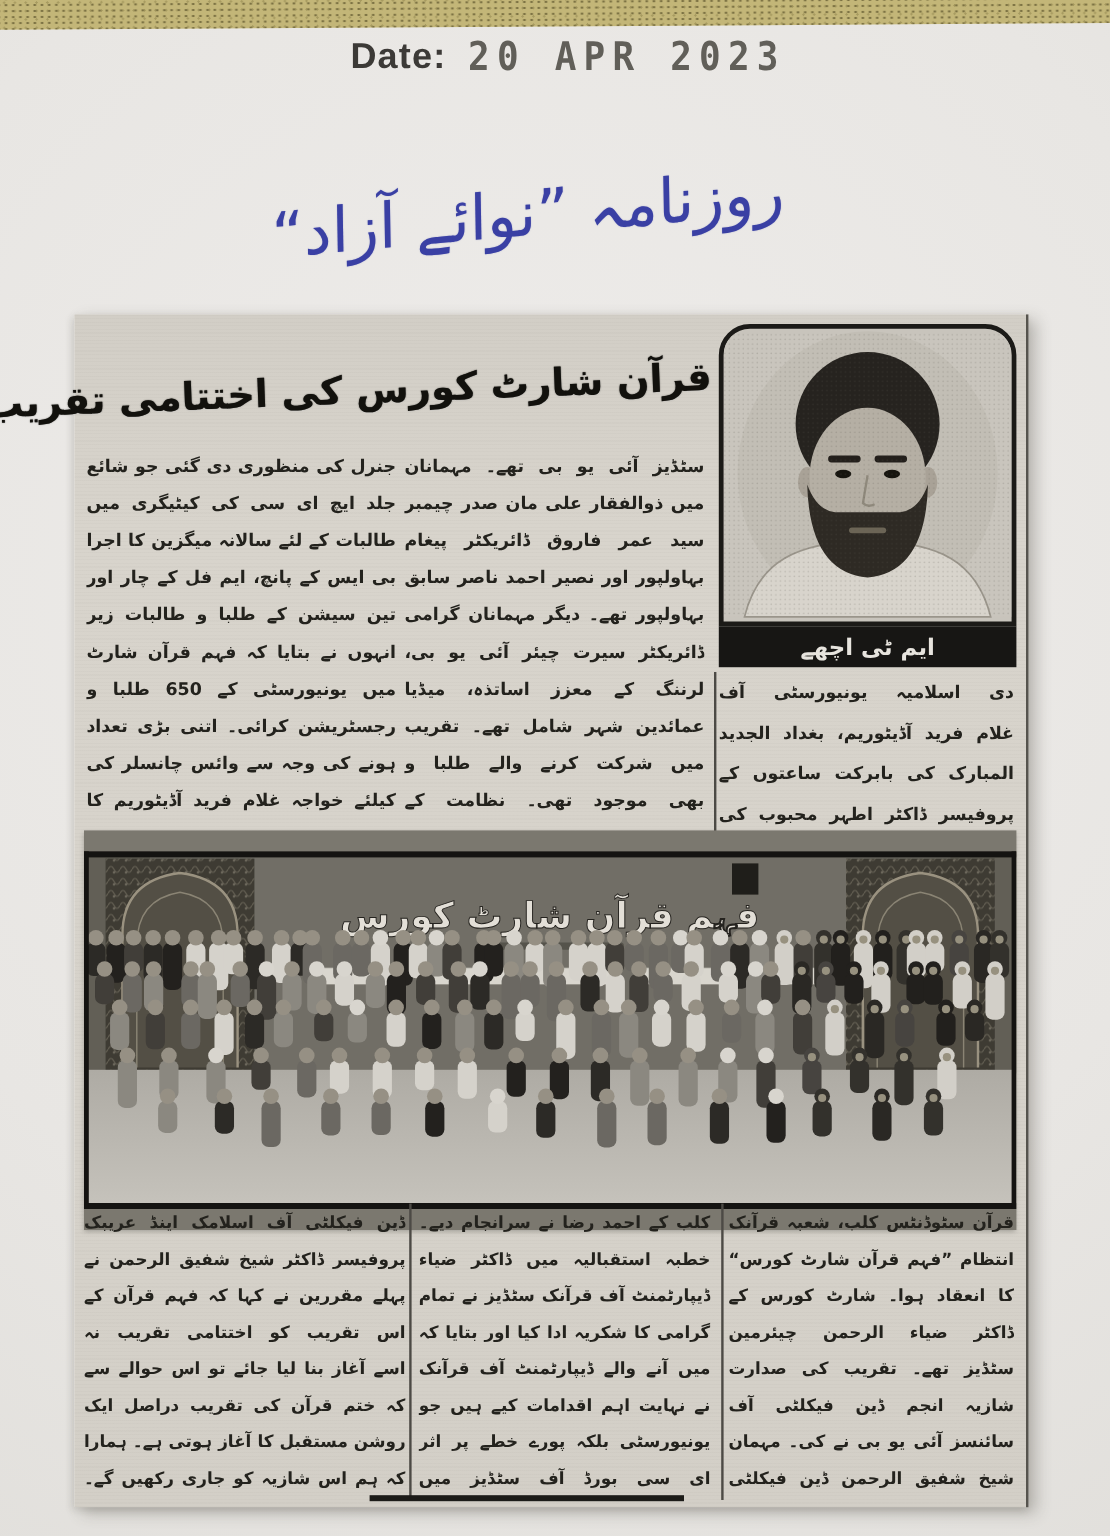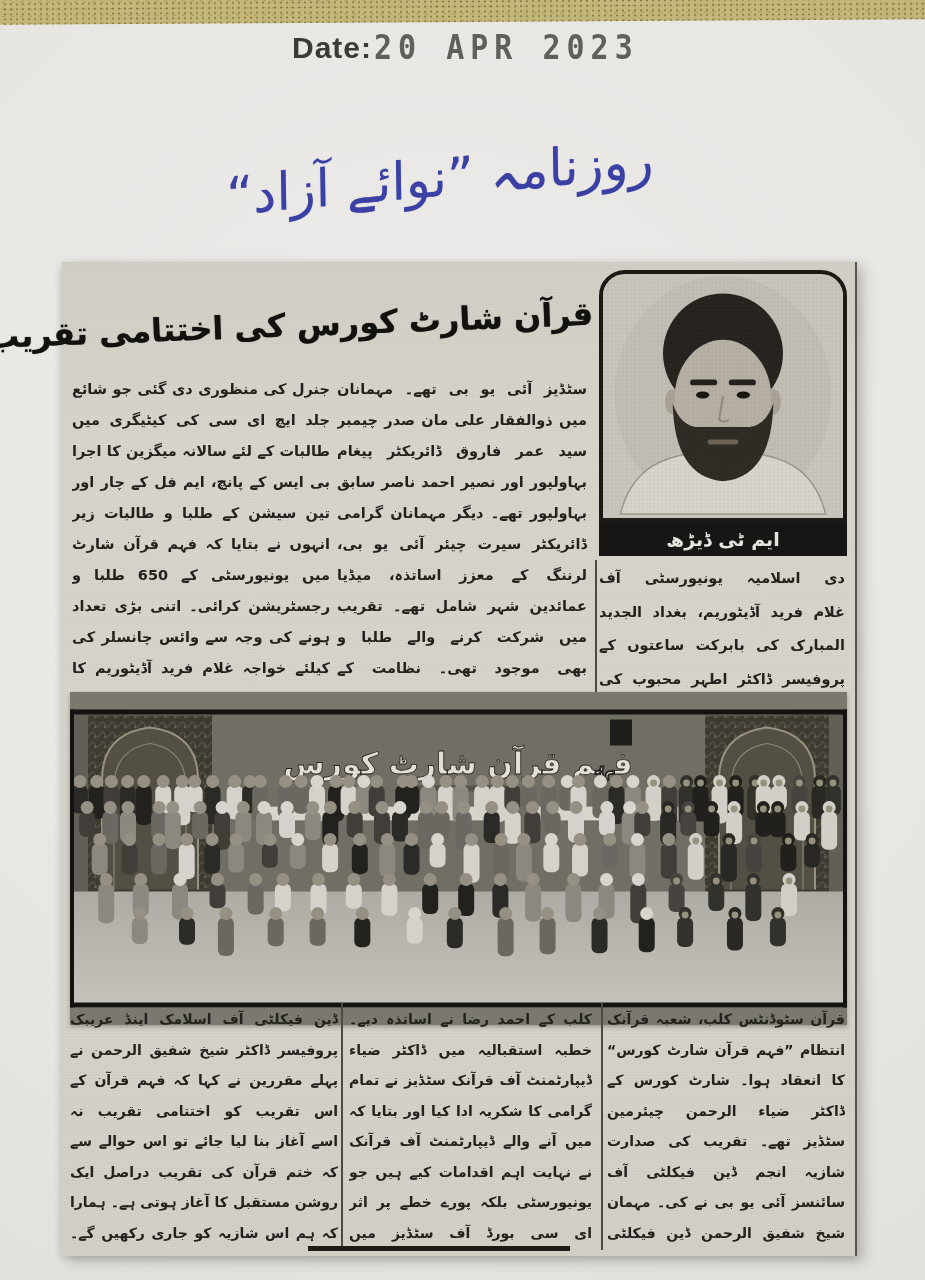--- a/index.html
+++ b/index.html
@@ -15,21 +15,21 @@
   
   .board{
     position:absolute;top:-6px;left:-4px;width:935px;height:28px;
     background-color:#c3b678;
     background-image:radial-gradient(#7d7344 1px,transparent 1.4px),
                      radial-gradient(#a79b60 1px,transparent 1.3px);
     background-size:6px 5px,9px 7px;background-position:0 0,3px 2px;
     transform:rotate(-.35deg);
   }
   
-  .stamp{position:absolute;top:30px;left:292px;display:flex;gap:2px;align-items:baseline;}
+  .stamp{position:absolute;top:30px;left:292px;display:flex;gap:18px;align-items:baseline;}
   .stamp-label{font-family:"Liberation Sans",sans-serif;font-weight:700;font-size:30px;color:#3c3a37;letter-spacing:1px;}
   .stamp-value{font-family:"DejaVu Sans Mono",monospace;font-size:30px;font-weight:700;color:#56544e;letter-spacing:6px;transform:scaleY(1.1);opacity:.92;}
   
   .hand{
     position:absolute;top:148px;left:70px;width:740px;text-align:center;direction:rtl;
     font-family:"DejaVu Sans",sans-serif;font-size:52px;color:#3a40a4;
     transform:rotate(-5deg) skewX(-4deg);
     text-shadow:0 0 1px rgba(58,64,164,.45);
   }
   
@@ -114,21 +114,21 @@
           <rect x="90" y="105" width="28" height="6" rx="3" fill="#231f1b"></rect>
           <rect x="130" y="105" width="28" height="6" rx="3" fill="#231f1b"></rect>
           <ellipse cx="103" cy="121" rx="7" ry="3.6" fill="#17150f"></ellipse>
           <ellipse cx="145" cy="121" rx="7" ry="3.6" fill="#17150f"></ellipse>
           <path d="M124,122 L120,146 Q124,150 130,147" stroke="#8f897c" fill="none" stroke-width="2"></path>
           <path d="M72,130 Q74,206 124,210 Q174,206 176,130 Q168,152 152,154 L96,154 Q80,152 72,130 Z" fill="#2e2a24"></path>
           <rect x="108" y="167" width="32" height="5" rx="2.5" fill="#77705f" opacity="0.85"></rect>
           <rect width="248" height="244" fill="url(#ht)"></rect>
         </svg>
       </div>
-      <div class="pcaption">ایم ٹی ڈیڑھ</div>
+      <div class="pcaption">ایم ٹی اچھے</div>
     </div>
 
     <div id="col-tl" class="col">
         <div>جنرل کی منظوری دی گئی جو شائع ہو چکا ہے اور بہت</div>
         <div>جلد ایچ ای سی کی کیٹیگری میں منظور ہو جائے گا۔ طلبا</div>
         <div>طالبات کے لئے سالانہ میگزین کا اجرا کیا گیا ہے۔</div>
         <div>بی ایس کے پانچ، ایم فل کے چار اور پی ایچ ڈی کے</div>
         <div>تین سیشن کے طلبا و طالبات زیر تعلیم ہیں۔</div>
         <div>انہوں نے بتایا کہ فہم قرآن شارٹ کورس</div>
         <div>میں یونیورسٹی کے 650 طلبا و طالبات نے</div>
@@ -803,21 +803,21 @@
         <div>قرآن سٹوڈنٹس کلب، شعبہ قرآنک سٹڈیز کے زیر</div>
         <div>انتظام ”فہم قرآن شارٹ کورس“ کی اختتامی تقریب</div>
         <div>کا انعقاد ہوا۔ شارٹ کورس کے آرگنائزر اور معلم</div>
         <div>ڈاکٹر ضیاء الرحمن چیئرمین ڈیپارٹمنٹ آف قرآنک</div>
         <div>سٹڈیز تھے۔ تقریب کی صدارت پروفیسر ڈاکٹر</div>
         <div>شازیہ انجم ڈین فیکلٹی آف بائیولوجیکل اینڈ کیمیکل</div>
         <div>سائنسز آئی یو بی نے کی۔ مہمان خصوصی پروفیسر ڈاکٹر</div>
         <div>شیخ شفیق الرحمن ڈین فیکلٹی آف اسلامک اینڈ عریبک</div>
       </div>
     <div id="col-bm" class="col lh30">
-        <div>کلب کے احمد رضا نے اساتذہ دیے۔</div>
+        <div>کلب کے احمد رضا نے سرانجام دیے۔</div>
         <div>خطبہ استقبالیہ میں ڈاکٹر ضیاء الرحمن چیئرمین</div>
         <div>ڈیپارٹمنٹ آف قرآنک سٹڈیز نے تمام مہمانان</div>
         <div>گرامی کا شکریہ ادا کیا اور بتایا کہ ڈیڑھ سال قبل وجود</div>
         <div>میں آنے والے ڈیپارٹمنٹ آف قرآنک سٹڈیز</div>
         <div>نے نہایت اہم اقدامات کیے ہیں جو نہ صرف</div>
         <div>یونیورسٹی بلکہ پورے خطے پر اثر انداز ہوئے۔ پہلی</div>
         <div>ای سی بورڈ آف سٹڈیز میں ڈیپارٹمنٹ کے ریسرچ</div>
       </div>
     <div id="col-bl" class="col lh30">
         <div>ڈین فیکلٹی آف اسلامک اینڈ عریبک سٹڈیز</div>

